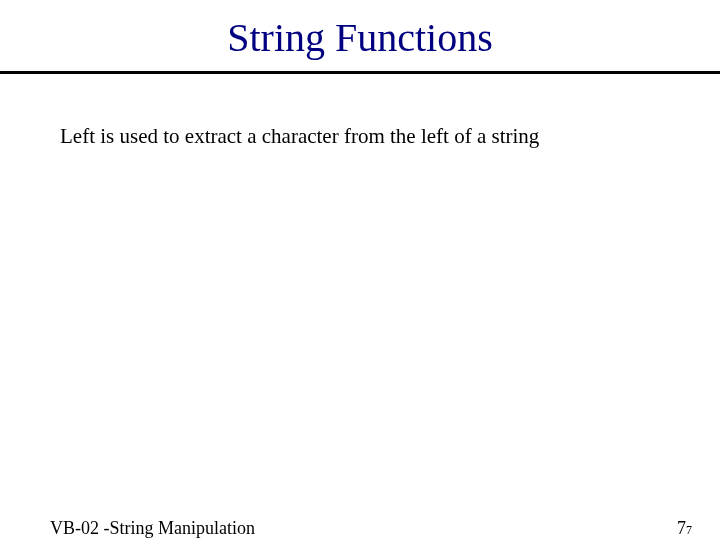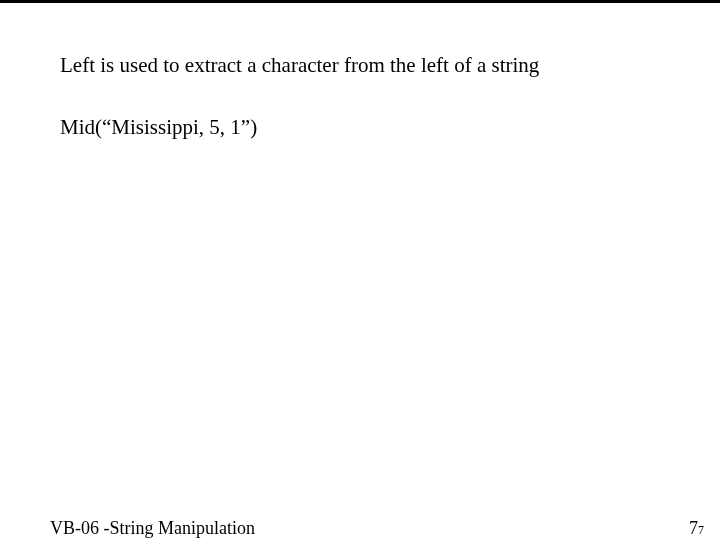--- a/index.html
+++ b/index.html
@@ -5,42 +5,42 @@
   * { margin: 0; padding: 0; box-sizing: border-box; }
   html, body { width: 720px; height: 540px; background: #fff; font-family: "Times New Roman", Times, serif; color: #000; }
   .slide { position: relative; width: 720px; height: 540px; }
   .title { font-size: 40px; color: #000080; text-align: center; padding-top: 14px; padding-bottom: 10px; font-weight: 400; }
   .rule { border: none; border-top: 3px solid #000; margin: 0; }
   .body { padding: 48px 60px 0 60px; font-size: 21px; line-height: 1.35; }
   .block { margin-bottom: 34px; }
   .footer { position: absolute; bottom: 22px; left: 0; width: 100%; font-size: 18px; }
   .footer-left { position: absolute; left: 50px; }
   .footer-center { position: absolute; left: 16px; width: 100%; text-align: right; margin-top: 25px; }
-  .footer-right { position: absolute; right: 16px; }
+  .footer-right { position: absolute; right: 28px; }
   .sub { font-size: 12px; vertical-align: baseline; }
 </style>
 </head>
 <body>
 
 <div class="slide">
 
+  <h1 class="title">String Functions</h1>
   <hr class="rule">
 
   <div class="body">
     <div class="block">
       <div>Left is used to extract a character from the left of a string</div>
     </div>
     <div class="block">
     </div>
     <div class="block">
-      <div>Mid(“Misissippi, 5, 1”)</div>
     </div>
   </div>
 
   <div class="footer">
-    <span class="footer-left">VB-06 -String Manipulation</span>
+    <span class="footer-left">VB-02 -String Manipulation</span>
     <span class="footer-center">Mar 03, 2002</span>
     <span class="footer-right">
       <span>7</span><span class="sub">7</span>
     </span>
   </div>
 
 </div>
 
 </body></html>

